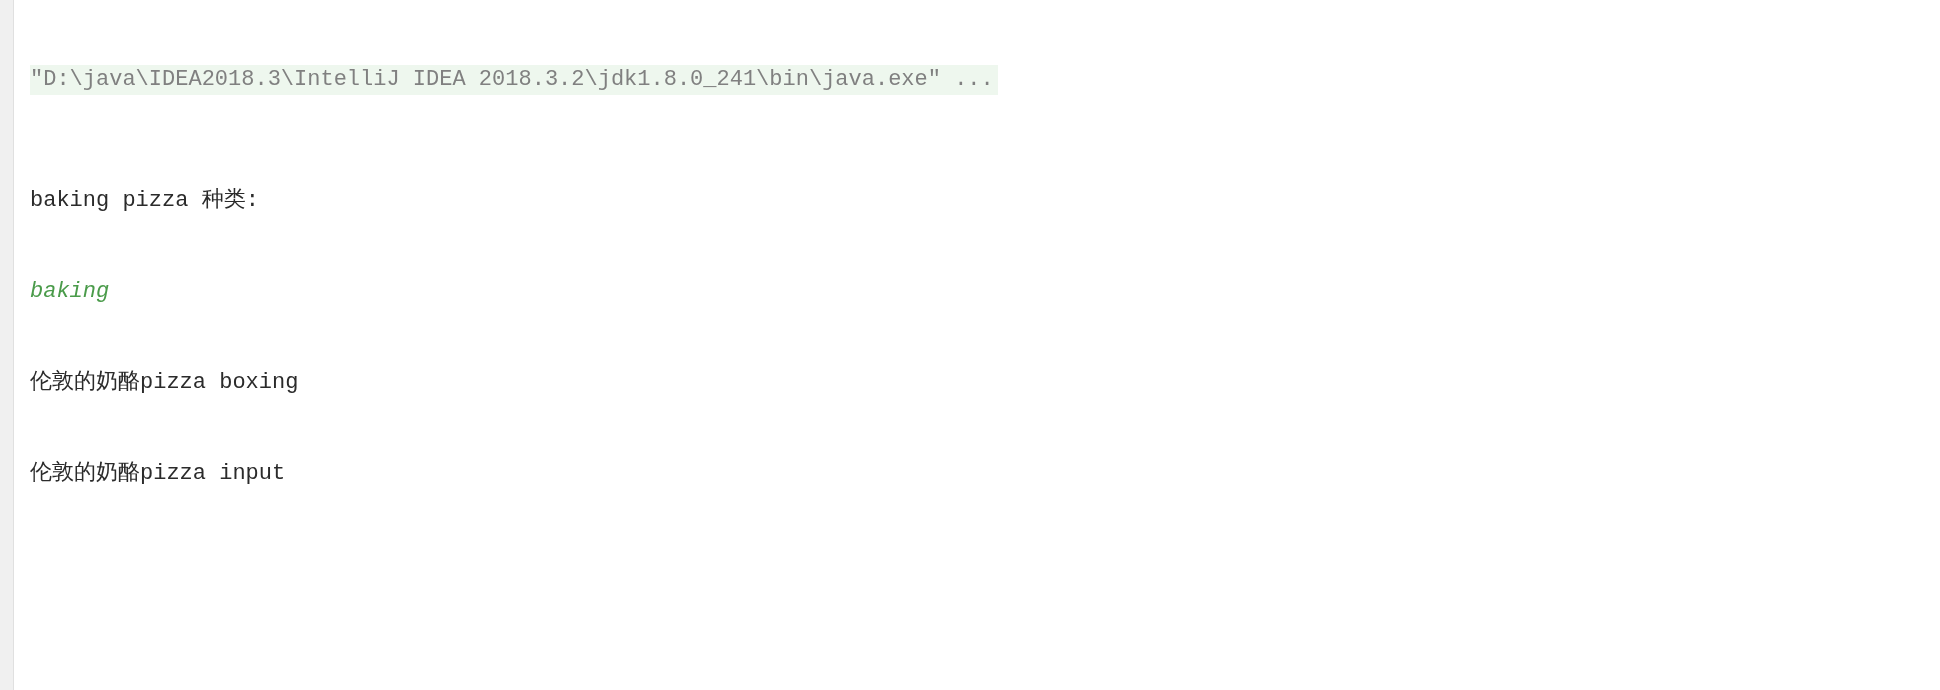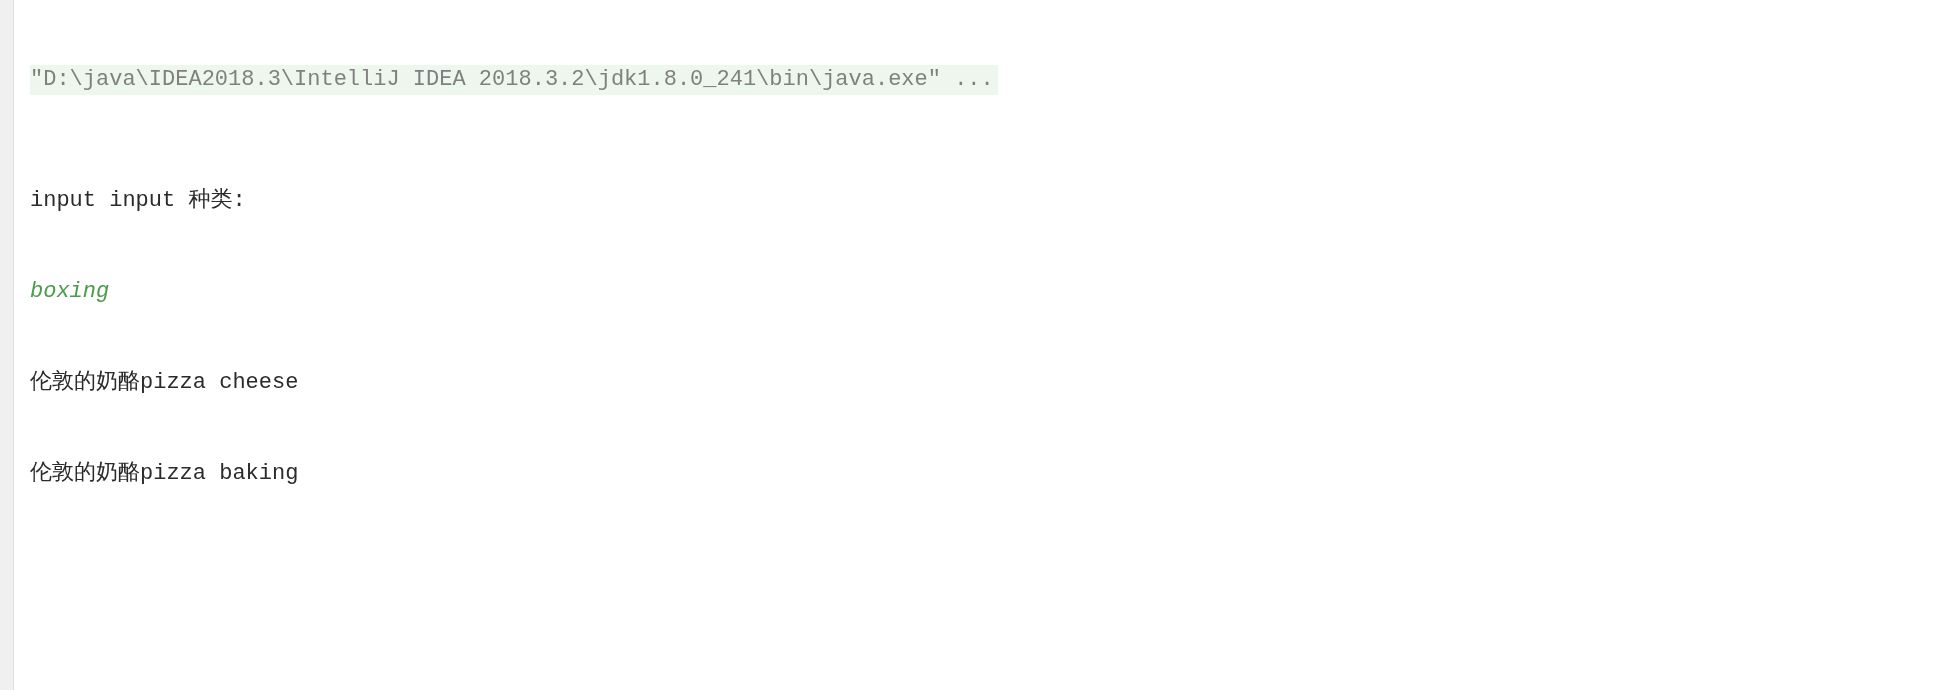--- a/index.html
+++ b/index.html
@@ -44,24 +44,24 @@
     }
   </style>
 </head>
 <body>
 
 <div class="gutter"></div>
 
 <div class="console-output">
   <div><span class="cmd-line">"D:\java\IDEA2018.3\IntelliJ IDEA 2018.3.2\jdk1.8.0_241\bin\java.exe" ...</span></div>
 
-  <div class="stdout">input input 种类:</div>
-  <div class="stdin">boxing</div>
-  <div class="stdout">伦敦的奶酪pizza cheese</div>
-  <div class="stdout">伦敦的奶酪pizza baking</div>
+  <div class="stdout">baking pizza 种类:</div>
+  <div class="stdin">baking</div>
+  <div class="stdout">伦敦的奶酪pizza boxing</div>
+  <div class="stdout">伦敦的奶酪pizza input</div>
   
   
   
   
   
   
   
   
   
 

